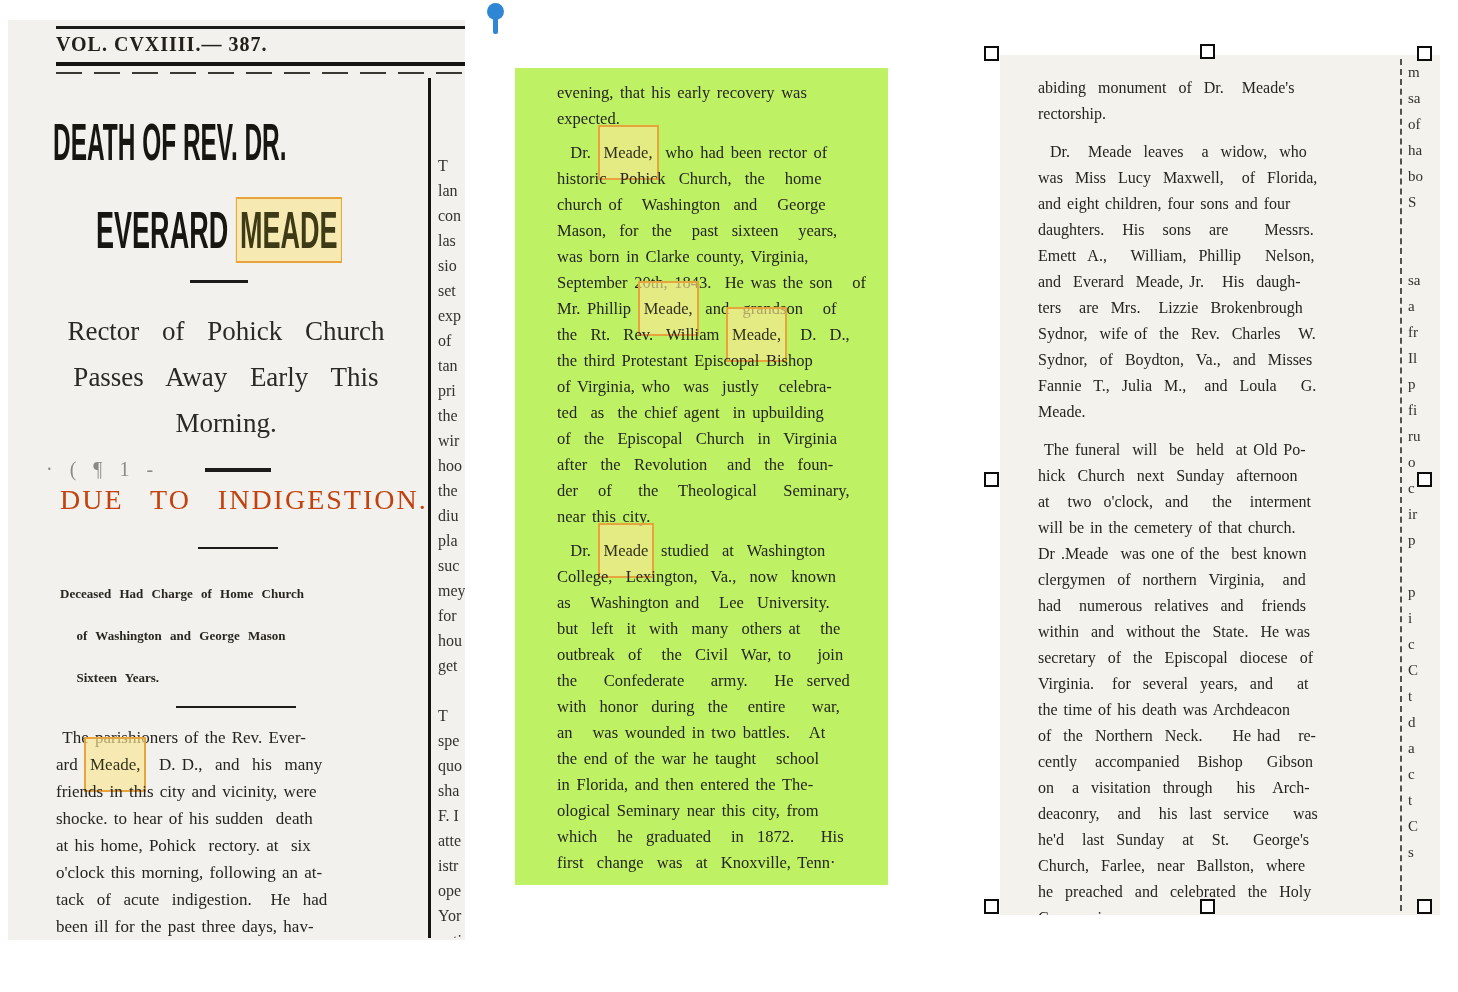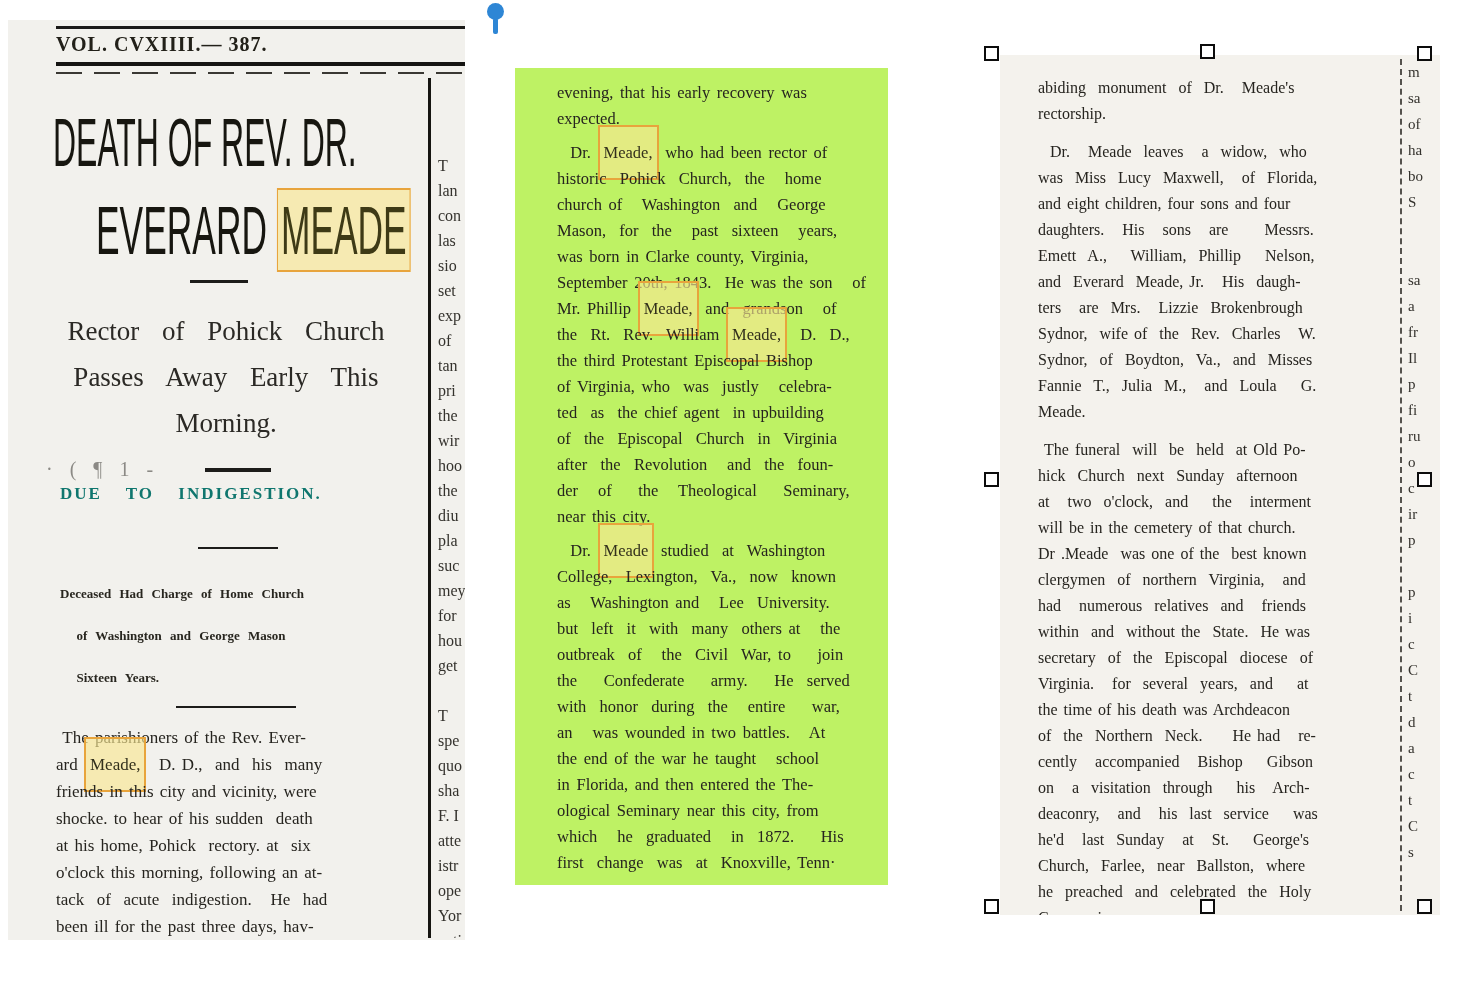--- a/index.html
+++ b/index.html
@@ -10,32 +10,32 @@
   .clip2{left:495px;top:68px;width:373px;height:817px;background:#bef264;margin-left:20px;}
   .clip3{left:1000px;top:55px;width:440px;height:860px;background:#f4f2ed;}
 
   
   .c1-rule1{position:absolute;left:48px;top:6px;width:409px;height:3px;background:#1b1a18;}
   .c1-masthead{position:absolute;left:48px;top:13px;font-size:20px;font-weight:700;letter-spacing:1px;color:#222019;}
   .c1-rule2{position:absolute;left:48px;top:42px;width:409px;height:4px;background:#151412;}
   .c1-rule3{position:absolute;left:48px;top:52px;width:409px;height:2px;
             background:repeating-linear-gradient(90deg,#3a3833 0 26px,transparent 26px 38px);}
   .headline{position:absolute;left:0;top:78px;width:430px;font-family:"Liberation Sans","DejaVu Sans",sans-serif;
-            font-weight:400;font-size:68px;line-height:88px;color:#171610;white-space:nowrap;}
+            font-weight:700;font-size:52px;line-height:88px;color:#171610;white-space:nowrap;}
   .hline{display:inline-block;transform-origin:left center;}
   .hline1{margin-left:45px;transform:scaleX(0.47);}
   .hline2{margin-left:88px;transform:scaleX(0.52);}
   .hl{background:rgba(248,231,146,0.65);border:2px solid #e8a43c;}
   .hl-headline{padding:2px 6px;color:#3e3a16;}
   .hl-body{padding:16px 4px;color:#33301c;}
   .divider{position:absolute;background:#1d1c1a;}
   .subhead{position:absolute;left:18px;top:288px;width:400px;text-align:center;font-size:27px;line-height:46px;
            word-spacing:16px;color:#2b2925;white-space:pre-wrap;}
   .smudge{position:absolute;left:38px;top:438px;font-size:20px;opacity:.5;letter-spacing:6px;}
-  .kicker{position:absolute;left:52px;top:464px;font-size:17px;font-weight:700;letter-spacing:2px;word-spacing:18px;color:#0f766e;}
+  .kicker{position:absolute;left:52px;top:464px;font-size:28px;font-weight:400;letter-spacing:2px;word-spacing:18px;color:#c2410c;}
   .deck{position:absolute;left:52px;top:553px;width:372px;font-size:13px;font-weight:700;line-height:42px;
         word-spacing:5px;white-space:pre-wrap;color:#28261f;}
   .c1-body{position:absolute;left:44px;top:700px;width:376px;font-size:17px;line-height:27px;
            word-spacing:2px;white-space:pre-wrap;margin:4px;}
   .fragcol{position:absolute;font-size:16px;line-height:25px;white-space:pre-wrap;color:#34322d;overflow:hidden;}
   .c1-frag{left:420px;top:58px;width:34px;height:860px;border-left:3px solid #161511;padding-left:7px;}
 
   
   .bodytext{white-space:pre-wrap;margin:0;}
   .c2-main{position:absolute;left:42px;top:12px;width:382px;font-size:16.5px;line-height:26px;word-spacing:2.5px;}

